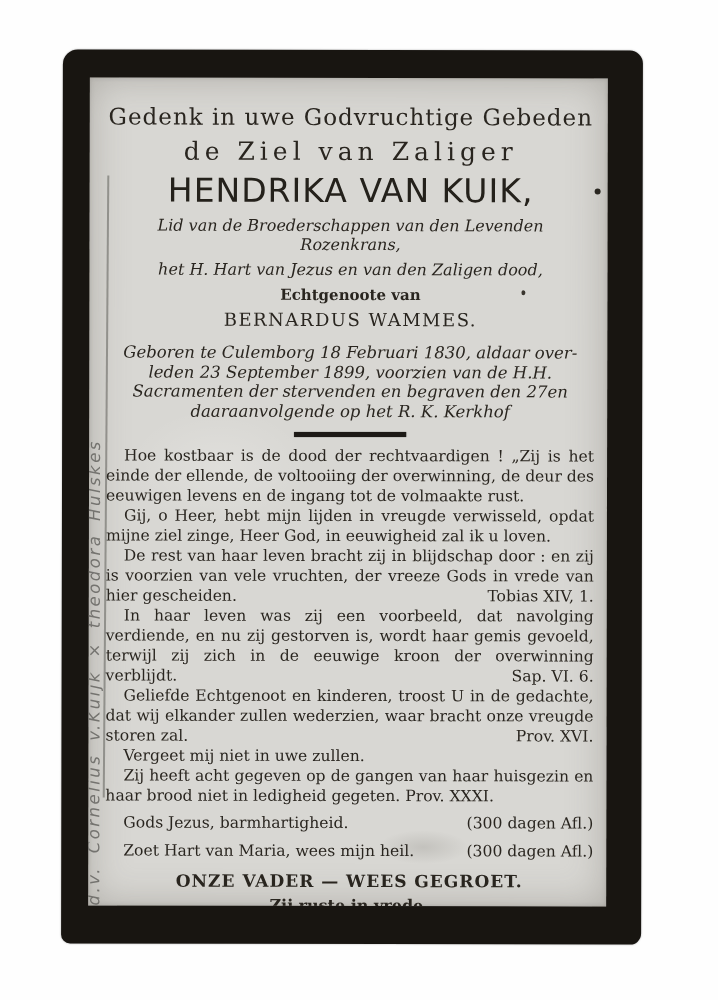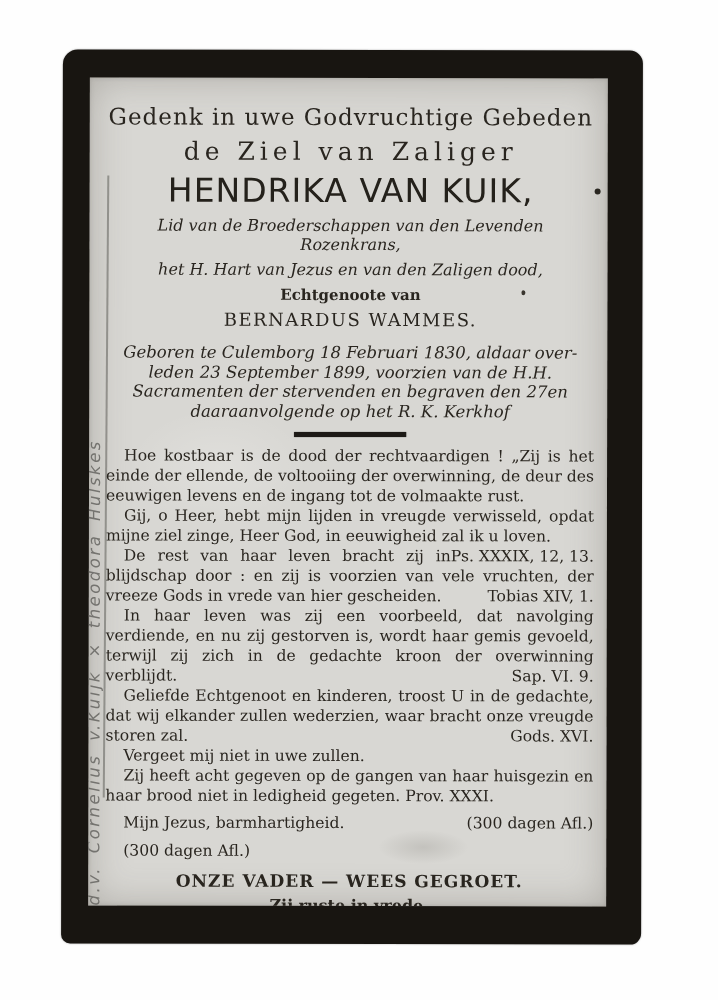--- a/index.html
+++ b/index.html
@@ -98,33 +98,34 @@
 
         <div class="vital">Geboren te Culemborg 18 Februari 1830, aldaar over-
 leden 23 September 1899, voorzien van de H.H.
 Sacramenten der stervenden en begraven den 27en
 daaraanvolgende op het R. K. Kerkhof</div>
 
         <div class="divider"></div>
 
         <div class="body-text">
           <p class="par"><span>Hoe kostbaar is de dood der rechtvaardigen ! „Zij is het einde der ellende, de voltooiing der overwinning, de deur des eeuwigen levens en de ingang tot de volmaakte rust.</span><span class="cite"></span></p>
-          <p class="par"><span>Gij, o Heer, hebt mijn lijden in vreugde verwisseld, opdat mijne ziel zinge, Heer God, in eeuwigheid zal ik u loven.</span><span class="cite">Ps. XXXIX, 12, 13.</span></p>
+          <p class="par"><span>Gij, o Heer, hebt mijn lijden in vreugde verwisseld, opdat mijne ziel zinge, Heer God, in eeuwigheid zal ik u loven.</span></p>
           <p class="par"><span>De rest van haar leven bracht zij in blijdschap door : en zij is voorzien van vele vruchten, der vreeze Gods in vrede van hier gescheiden.</span><span class="cite">Tobias XIV, 1.</span></p>
-          <p class="par"><span>In haar leven was zij een voorbeeld, dat navolging verdiende, en nu zij gestorven is, wordt haar gemis gevoeld, terwijl zij zich in de gedachte kroon der overwinning verblijdt.</span><span class="cite">Sap. VI. 9.</span></p>
-          <p class="par"><span>Geliefde Echtgenoot en kinderen, troost U in de gedachte, dat wij elkander zullen wederzien, waar bracht onze vreugde storen zal.</span><span class="cite">Gods. XVI.</span></p>
+          <p class="par"><span>In haar leven was zij een voorbeeld, dat navolging verdiende, en nu zij gestorven is, wordt haar gemis gevoeld, terwijl zij zich in de eeuwige kroon der overwinning verblijdt.</span><span class="cite">Sap. VI. 6.</span></p>
+          <p class="par"><span>Geliefde Echtgenoot en kinderen, troost U in de gedachte, dat wij elkander zullen wederzien, waar bracht onze vreugde storen zal.</span><span class="cite">Prov. XVI.</span></p>
           <p class="par"><span>Vergeet mij niet in uwe zullen.</span><span class="cite"></span></p>
           <p class="par"><span>Zij heeft acht gegeven op de gangen van haar huisgezin en haar brood niet in ledigheid gegeten. Prov. XXXI.</span><span class="cite"></span></p>
         </div>
 
         <div class="indul">
-          <span>Mijn Jezus, barmhartigheid.</span>
+          <span>Gods Jezus, barmhartigheid.</span>
           <span>(300 dagen Afl.)</span>
         </div>
         <div class="indul">
+          <span>Zoet Hart van Maria, wees mijn heil.</span>
           <span>(300 dagen Afl.)</span>
         </div>
 
         <div class="prayers">ONZE VADER — WEES GEGROET.</div>
         <div class="closing">Zij ruste in vrede.</div>
 
       </div>
     </div>
   </div>
 </div>

